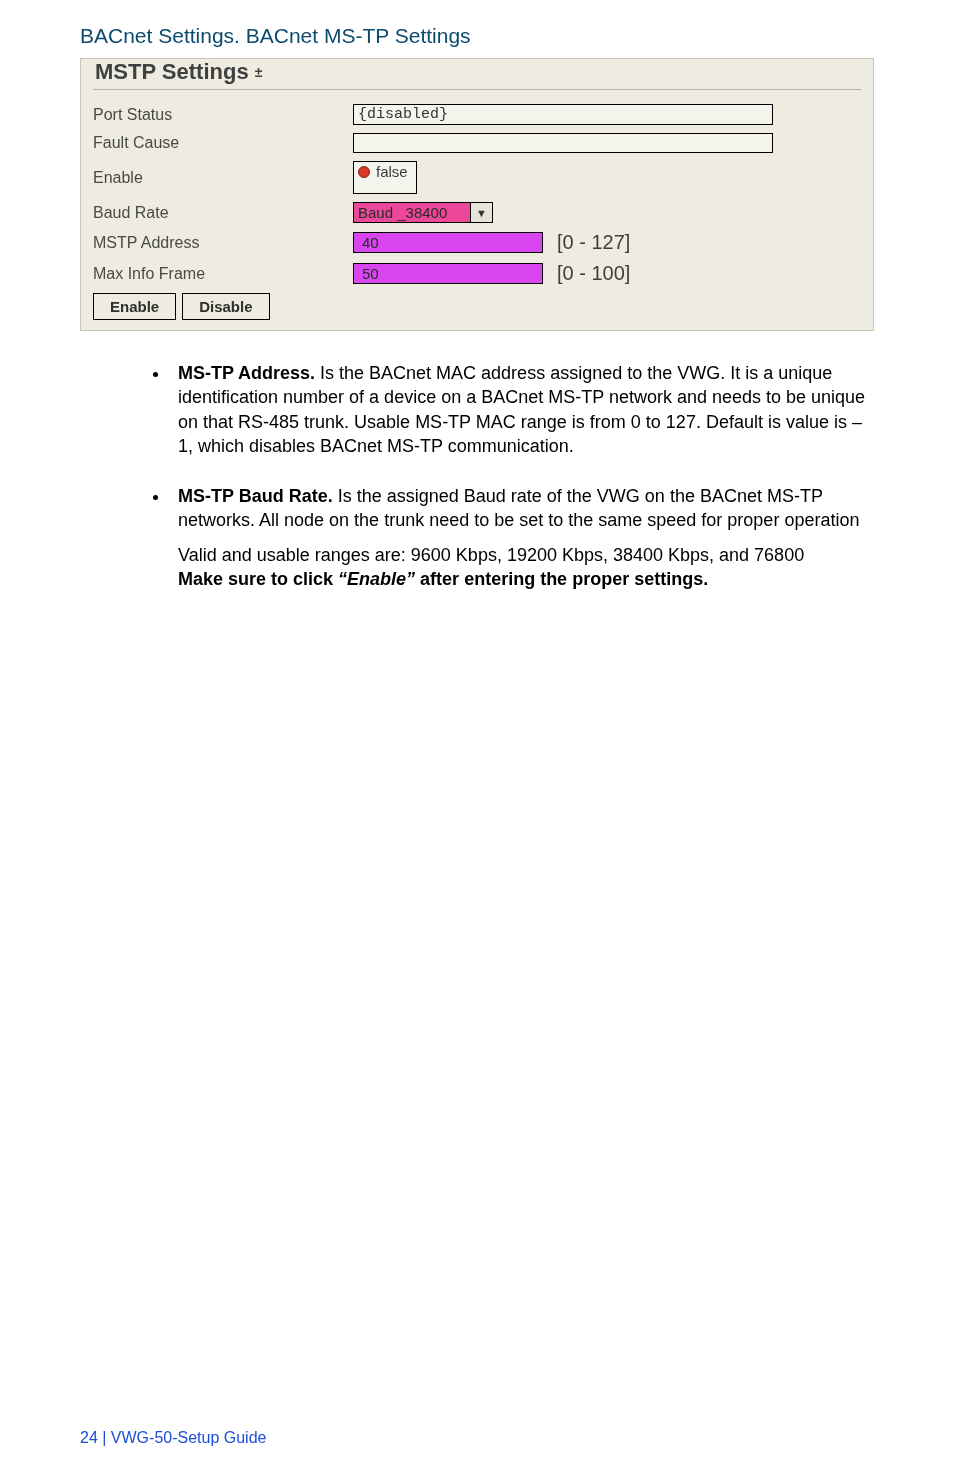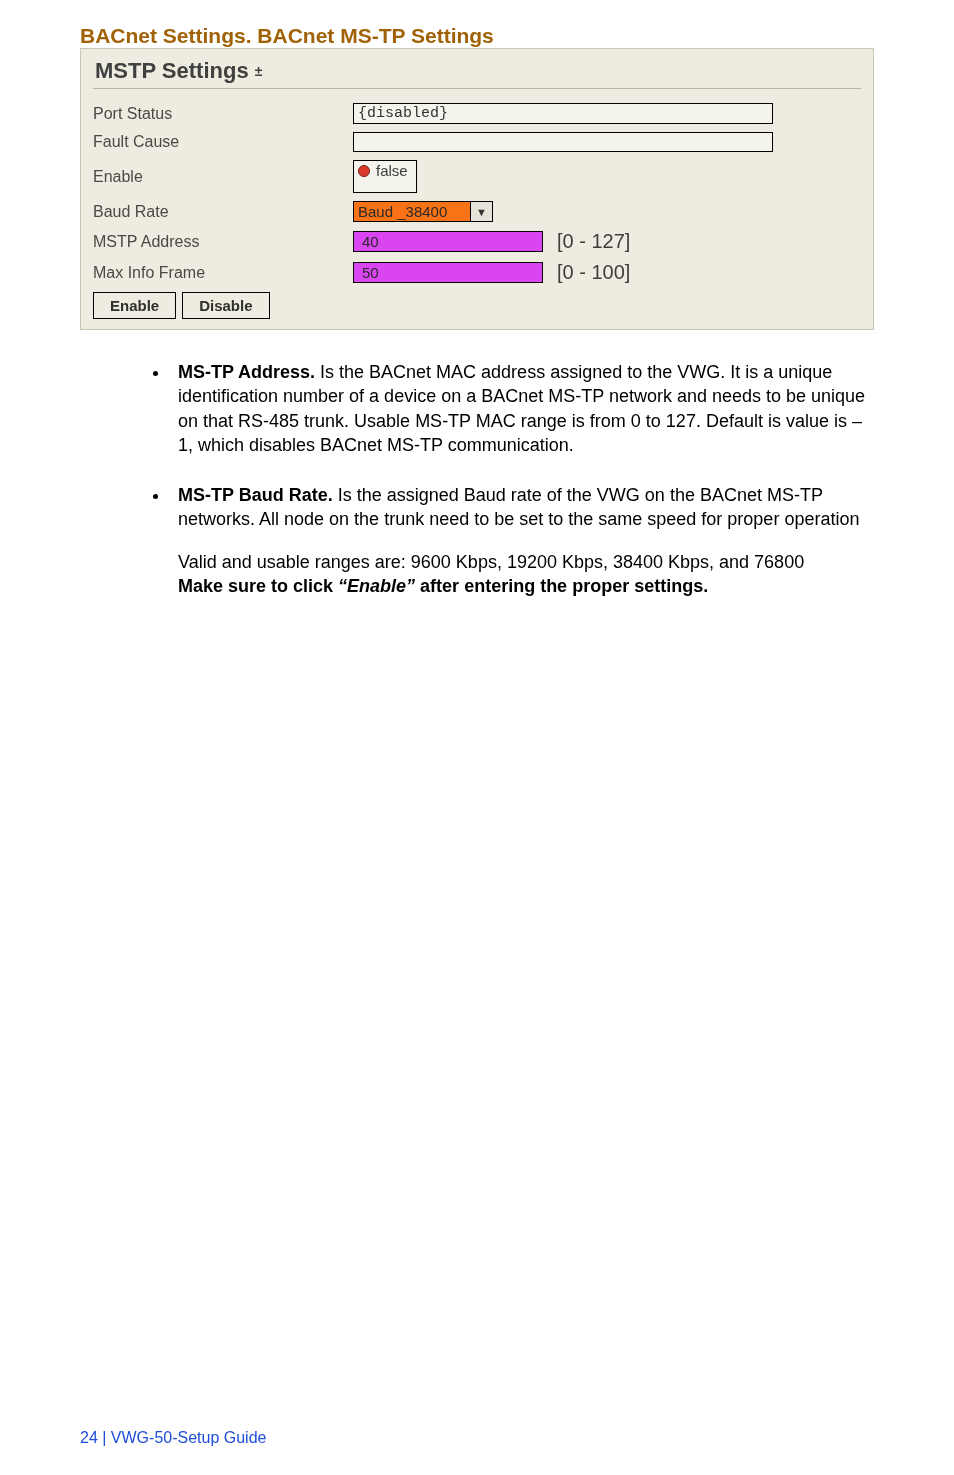--- a/index.html
+++ b/index.html
@@ -9,33 +9,34 @@
     font-family: Arial, Helvetica, sans-serif;
     background: #ffffff;
     color: #000;
     width: 954px;
   }
   .page {
     padding: 24px 80px 40px 80px;
   }
   .section-heading {
     font-size: 21px;
-    font-weight: bold;
-    color: #a16207;
+    font-weight: normal;
+    color: #0c4a6e;
+    margin-bottom: 10px;
   }
   .panel {
     background: #eeece0;
     border: 1px solid #c9c6b8;
     padding: 0 12px 10px 12px;
   }
   .panel-title {
     font-size: 22px;
     font-weight: bold;
     color: #404040;
-    padding: 9px 2px 4px 2px;
+    padding: 0 2px 4px 2px;
     border-bottom: 1px solid #b9b6a7;
     margin-bottom: 14px;
     display: flex;
     align-items: center;
     gap: 6px;
   }
   .collapse-glyph {
     font-size: 14px;
     line-height: 1;
   }
@@ -76,21 +77,21 @@
     background: #d93a2b;
     border: 1px solid #7a1f15;
     display: inline-block;
   }
   .select-wrap {
     display: inline-flex;
     align-items: stretch;
   }
   .select-box {
     border: 1px solid #000;
-    background: #f97316;
+    background: #ec4899;
     font-size: 15px;
     padding: 1px 4px;
     min-width: 118px;
     color: #2a2a2a;
   }
   .select-btn {
     border: 1px solid #000;
     border-left: none;
     background: #e6e4d8;
     width: 22px;
@@ -136,21 +137,21 @@
   }
   .body-text ul {
     padding-left: 90px;
     margin: 0;
   }
   .body-text li {
     margin-bottom: 26px;
     padding-left: 8px;
   }
   .body-text .para {
-    margin-top: 18px;
+    margin-top: 10px;
   }
   .footer {
     position: fixed;
     left: 80px;
     bottom: 28px;
     font-size: 16px;
     color: #1d4ed8;
   }
 </style>
 </head>

